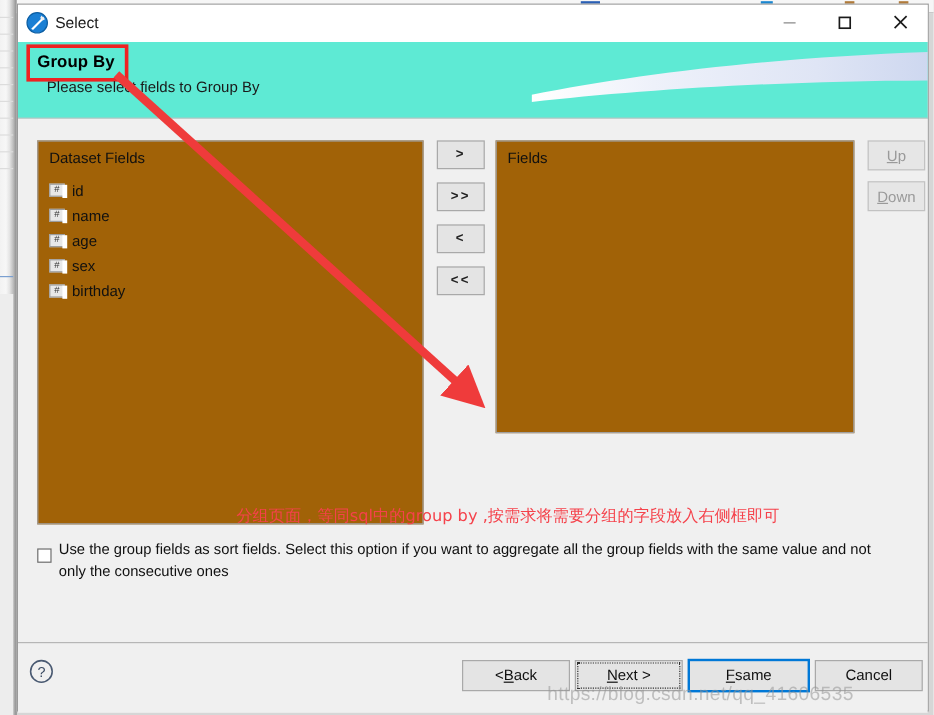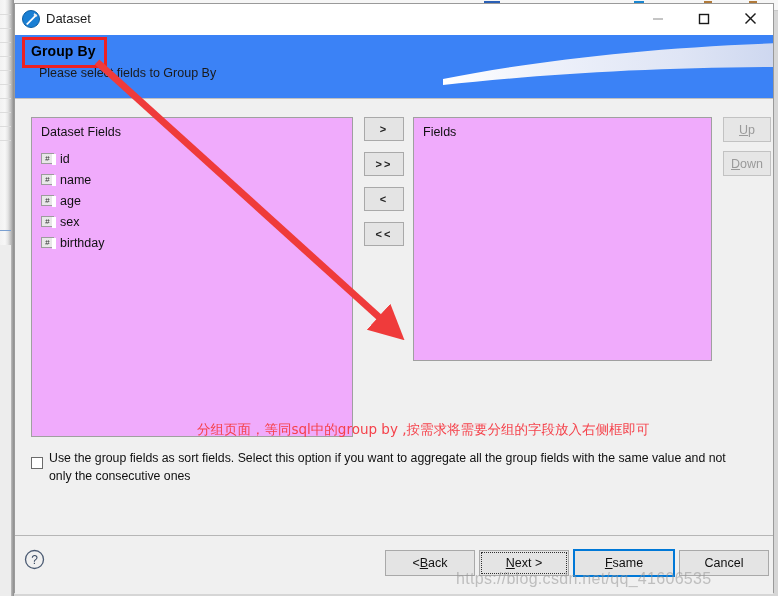--- a/index.html
+++ b/index.html
@@ -69,21 +69,21 @@
   }
   #btn-minimize { right: 92px; }
   #btn-maximize { right: 46px; }
   #btn-close    { right: 0px; }
   .win-btn svg { display: block; }
 
   
   #header-band {
     position: relative;
     height: 63px;
-    background: #3b82f6;
+    background: #5eead4;
     overflow: hidden;
     border-bottom: 1px solid #c0c0c0;
   }
   #swoosh {
     position: absolute; right: -10px; top: 6px; width: 340px; height: 58px;
     pointer-events: none;
   }
   #title-heading {
     position: absolute; left: 16px; top: 8px;
     font-size: 14px; font-weight: bold; color: #000000;
@@ -103,21 +103,21 @@
 
   
   #content {
     position: relative;
     height: 436px;
     background: #f0f0f0;
   }
 
   .list-panel {
     position: absolute;
-    background: #f0abfc;
+    background: #a16207;
     border: 1px solid #a0a0a0;
     box-sizing: border-box;
     overflow: hidden;
   }
   #left-panel  { left: 16px;  top: 18px; width: 322px; height: 320px; }
   #right-panel { left: 398px; top: 18px; width: 299px; height: 244px; }
 
   .panel-header {
     position: absolute; left: 9px; top: 7px;
     font-size: 12.5px; color: #101010;
@@ -280,21 +280,21 @@
 
   <div id="titlebar">
     <div id="app-icon">
       <svg width="20" height="20" viewBox="0 0 20 20">
         <circle cx="10" cy="10" r="8.5" fill="#1a7fd4"></circle>
         <path d="M5 15 L15 5 L16 6.5 L6.5 16 Z" fill="#ffffff"></path>
         <path d="M13.5 4 L16.5 7 L14.5 8 L12.5 6 Z" fill="#eeeeee"></path>
         <circle cx="10" cy="10" r="8.5" fill="none" stroke="#0c5ea3" stroke-width="1"></circle>
       </svg>
     </div>
-    <div id="window-title">Dataset</div>
+    <div id="window-title">Select</div>
 
     <div class="win-btn" id="btn-minimize">
       <svg width="12" height="12" viewBox="0 0 12 12">
           <line x1="1" y1="6" x2="11" y2="6" stroke="#8a8a8a" stroke-width="1"></line>
         </svg>
     </div>
     <div class="win-btn" id="btn-maximize">
       <svg width="12" height="12" viewBox="0 0 12 12">
           <rect x="1.5" y="1.5" width="9" height="9" fill="none" stroke="#1a1a1a" stroke-width="1.4"></rect>
         </svg>

